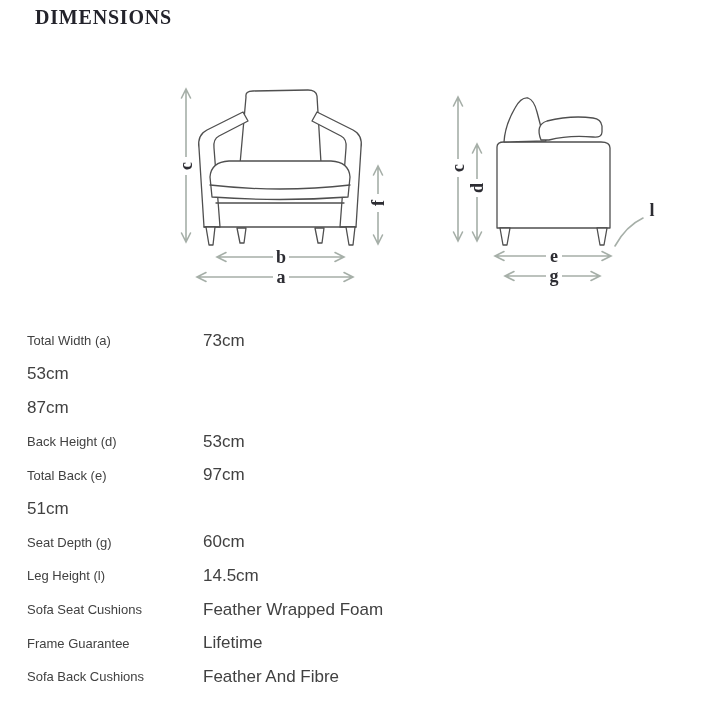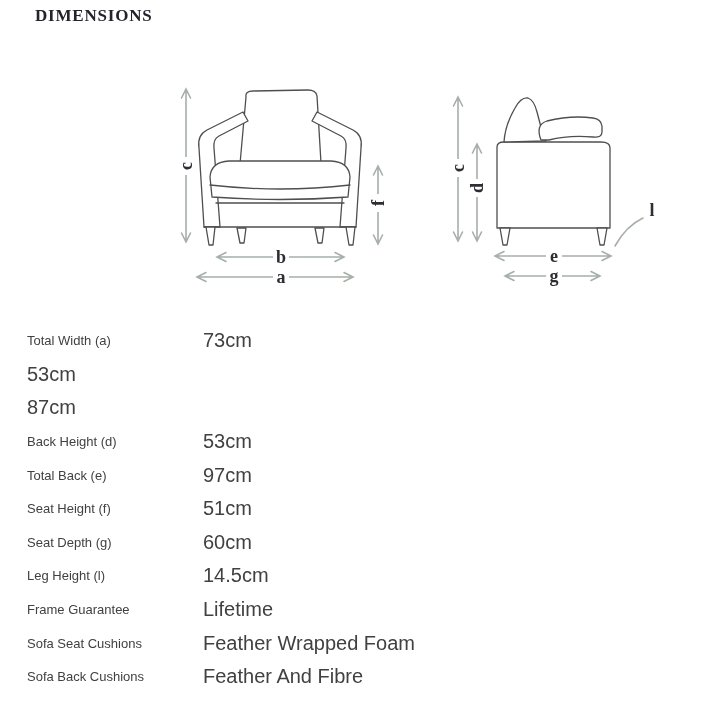--- a/index.html
+++ b/index.html
@@ -10,33 +10,33 @@
     --marker:#2d2d33;
   }
   html,body{margin:0;padding:0;}
   body{
     width:706px;height:720px;background:#ffffff;overflow:hidden;position:relative;
     font-family:"Liberation Sans",sans-serif;
   }
   .page-title{
     position:absolute;left:35px;top:6px;margin:0;
     font-family:"Liberation Serif",serif;font-weight:700;
-    font-size:17px;letter-spacing:0.8px;color:var(--title);
+    font-size:20px;letter-spacing:0.8px;color:var(--title);
   }
   #diagram{position:absolute;left:0;top:60px;}
   .chair path{fill:#ffffff;stroke:var(--chair);stroke-width:1.3;stroke-linejoin:round;stroke-linecap:round;}
   .chair path.open{fill:none;}
   .marker-letter{
     font-family:"Liberation Serif",serif;font-weight:700;font-size:18px;
     fill:var(--marker);text-anchor:middle;
   }
   .spec-table{position:absolute;left:27px;top:324px;width:660px;}
   .spec-row{display:grid;grid-template-columns:176px auto;height:33.6px;align-items:center;}
   .spec-label{font-size:13px;color:var(--text);white-space:nowrap;}
-  .spec-value{font-size:20px;color:var(--text);white-space:nowrap;}
+  .spec-value{font-size:17px;color:var(--text);white-space:nowrap;}
 </style>
 </head>
 <body>
 
 <h1 class="page-title">DIMENSIONS</h1>
 
 <svg id="diagram" width="706" height="235" viewBox="0 60 706 235" xmlns="http://www.w3.org/2000/svg">
 
   <g class="chair">
     <path d="M 246 97 Q 245 91 253 91 L 308 90 Q 316 90 317 96 L 321 163 L 240 164 Z"></path>
@@ -125,42 +125,41 @@
     <span class="spec-label">Back Height (d)</span>
     <span class="spec-value">53cm</span>
   </div>
 
   <div class="spec-row">
     <span class="spec-label">Total Back (e)</span>
     <span class="spec-value">97cm</span>
   </div>
 
   <div class="spec-row">
-    <span class="spec-label">Seat Height (f)</span>
     <span class="spec-value">51cm</span>
   </div>
 
   <div class="spec-row">
     <span class="spec-label">Seat Depth (g)</span>
     <span class="spec-value">60cm</span>
   </div>
 
   <div class="spec-row">
     <span class="spec-label">Leg Height (l)</span>
     <span class="spec-value">14.5cm</span>
   </div>
 
 
   <div class="spec-row">
-    <span class="spec-label">Frame Guarantee</span>
-    <span class="spec-value">Lifetime</span>
+    <span class="spec-label">Sofa Seat Cushions</span>
+    <span class="spec-value">Feather Wrapped Foam</span>
   </div>
 
   <div class="spec-row">
-    <span class="spec-label">Sofa Seat Cushions</span>
-    <span class="spec-value">Feather Wrapped Foam</span>
+    <span class="spec-label">Frame Guarantee</span>
+    <span class="spec-value">Lifetime</span>
   </div>
 
   <div class="spec-row">
     <span class="spec-label">Sofa Back Cushions</span>
     <span class="spec-value">Feather And Fibre</span>
   </div>
 </div>
 
 </body></html>

